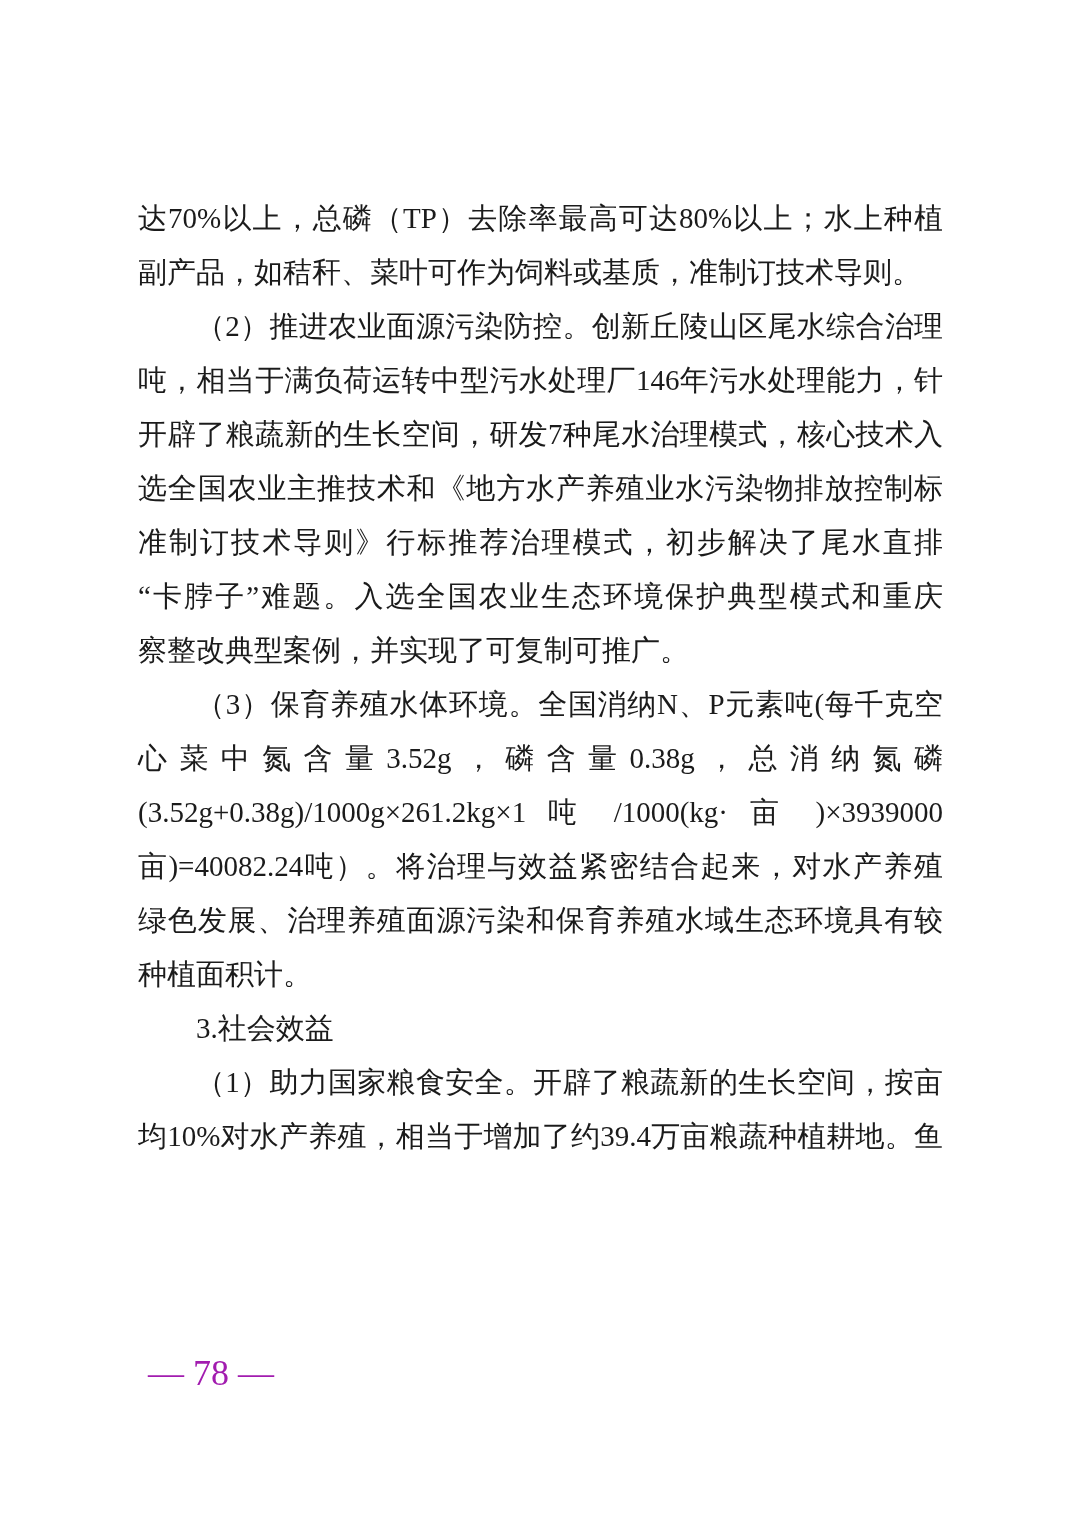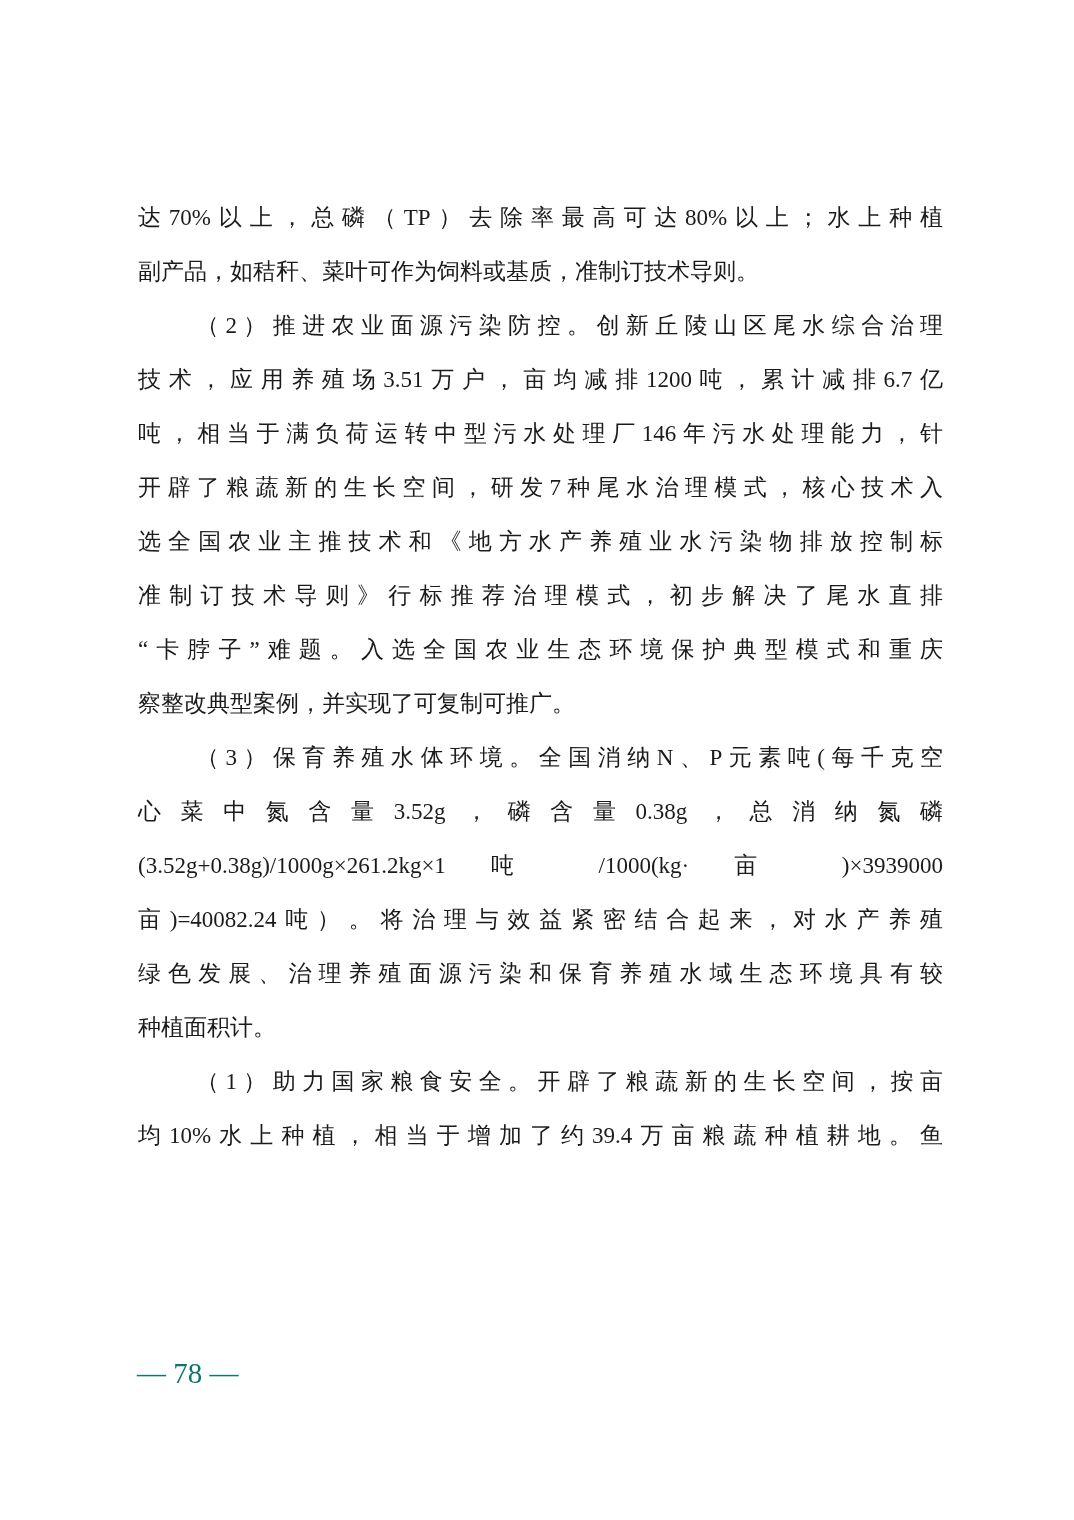--- a/index.html
+++ b/index.html
@@ -16,62 +16,62 @@
     font-family: "Liberation Serif", "DejaVu Serif", serif;
     color: #1b1b1b;
   }
   .content {
     position: absolute;
     left: 138px;
     top: 191px;
     width: 805px;
   }
   .line {
-    font-size: 23px;
+    font-size: 29px;
     line-height: 54px;
     height: 54px;
     white-space: normal;
     text-align: left;
   }
   .line.just {
     text-align: justify;
     text-align-last: justify;
   }
   .line.indent {
     padding-left: 58px;
   }
   .footer {
     position: absolute;
-    left: 137px;
+    left: 148px;
     top: 1346px;
-    font-size: 29px;
+    font-size: 36px;
     line-height: 54px;
-    color: #0f766e;
+    color: #a21caf;
   }
 </style>
 </head>
 <body>
 
 <div class="page">
   <main class="content" id="content">
       <div class="line just">达70%以上，总磷（TP）去除率最高可达80%以上；水上种植</div>
       <div class="line">副产品，如秸秆、菜叶可作为饲料或基质，准制订技术导则。</div>
       <div class="line indent just">（2）推进农业面源污染防控。创新丘陵山区尾水综合治理</div>
-      <div class="line just">技术，应用养殖场3.51万户，亩均减排1200吨，累计减排6.7亿</div>
       <div class="line just">吨，相当于满负荷运转中型污水处理厂146年污水处理能力，针</div>
       <div class="line just">开辟了粮蔬新的生长空间，研发7种尾水治理模式，核心技术入</div>
       <div class="line just">选全国农业主推技术和《地方水产养殖业水污染物排放控制标</div>
       <div class="line just">准制订技术导则》行标推荐治理模式，初步解决了尾水直排</div>
       <div class="line just">“卡脖子”难题。入选全国农业生态环境保护典型模式和重庆</div>
       <div class="line">察整改典型案例，并实现了可复制可推广。</div>
       <div class="line indent just">（3）保育养殖水体环境。全国消纳N、P元素吨(每千克空</div>
       <div class="line just">心菜中氮含量3.52g，磷含量0.38g，总消纳氮磷</div>
       <div class="line just">(3.52g+0.38g)/1000g×261.2kg×1 吨 /1000(kg· 亩 )×3939000</div>
       <div class="line just">亩)=40082.24吨）。将治理与效益紧密结合起来，对水产养殖</div>
       <div class="line just">绿色发展、治理养殖面源污染和保育养殖水域生态环境具有较</div>
       <div class="line">种植面积计。</div>
+      <div class="line indent">3.社会效益</div>
       <div class="line indent just">（1）助力国家粮食安全。开辟了粮蔬新的生长空间，按亩</div>
-      <div class="line just">均10%水上种植，相当于增加了约39.4万亩粮蔬种植耕地。鱼</div>
+      <div class="line just">均10%对水产养殖，相当于增加了约39.4万亩粮蔬种植耕地。鱼</div>
     </main>
   <footer class="footer">
     <span>— 78 —</span>
   </footer>
 </div>
 
 </body></html>

